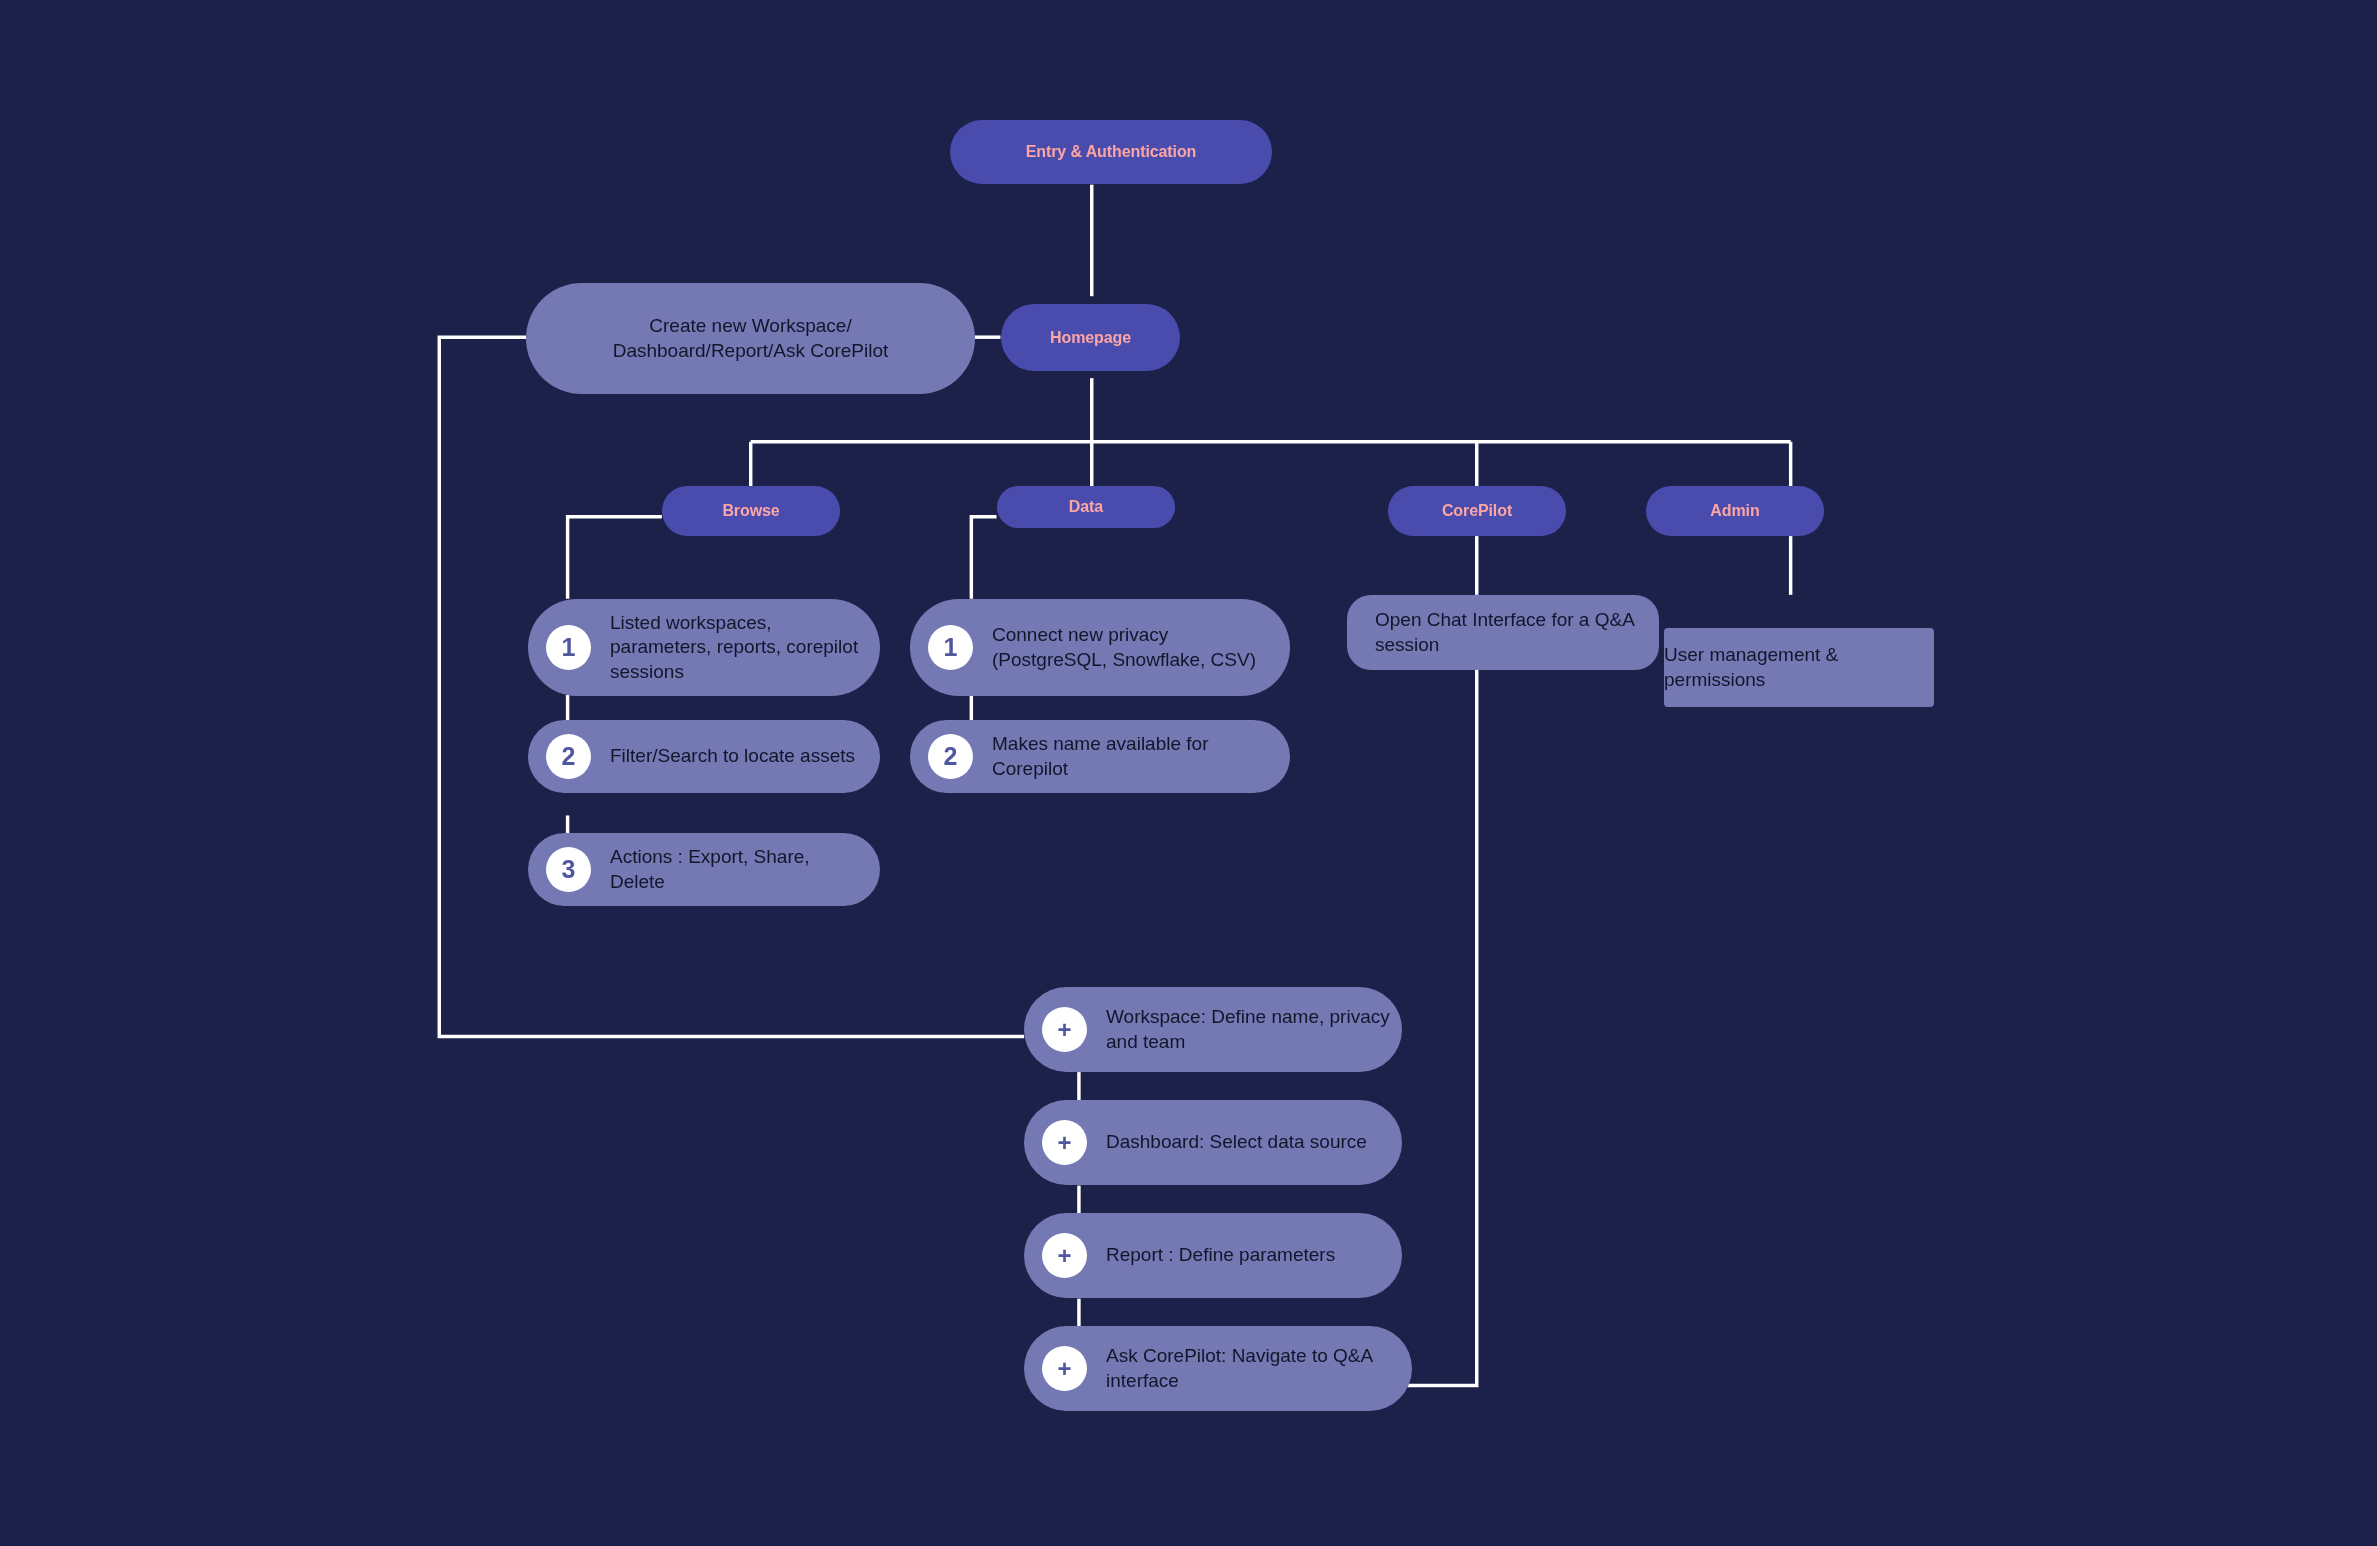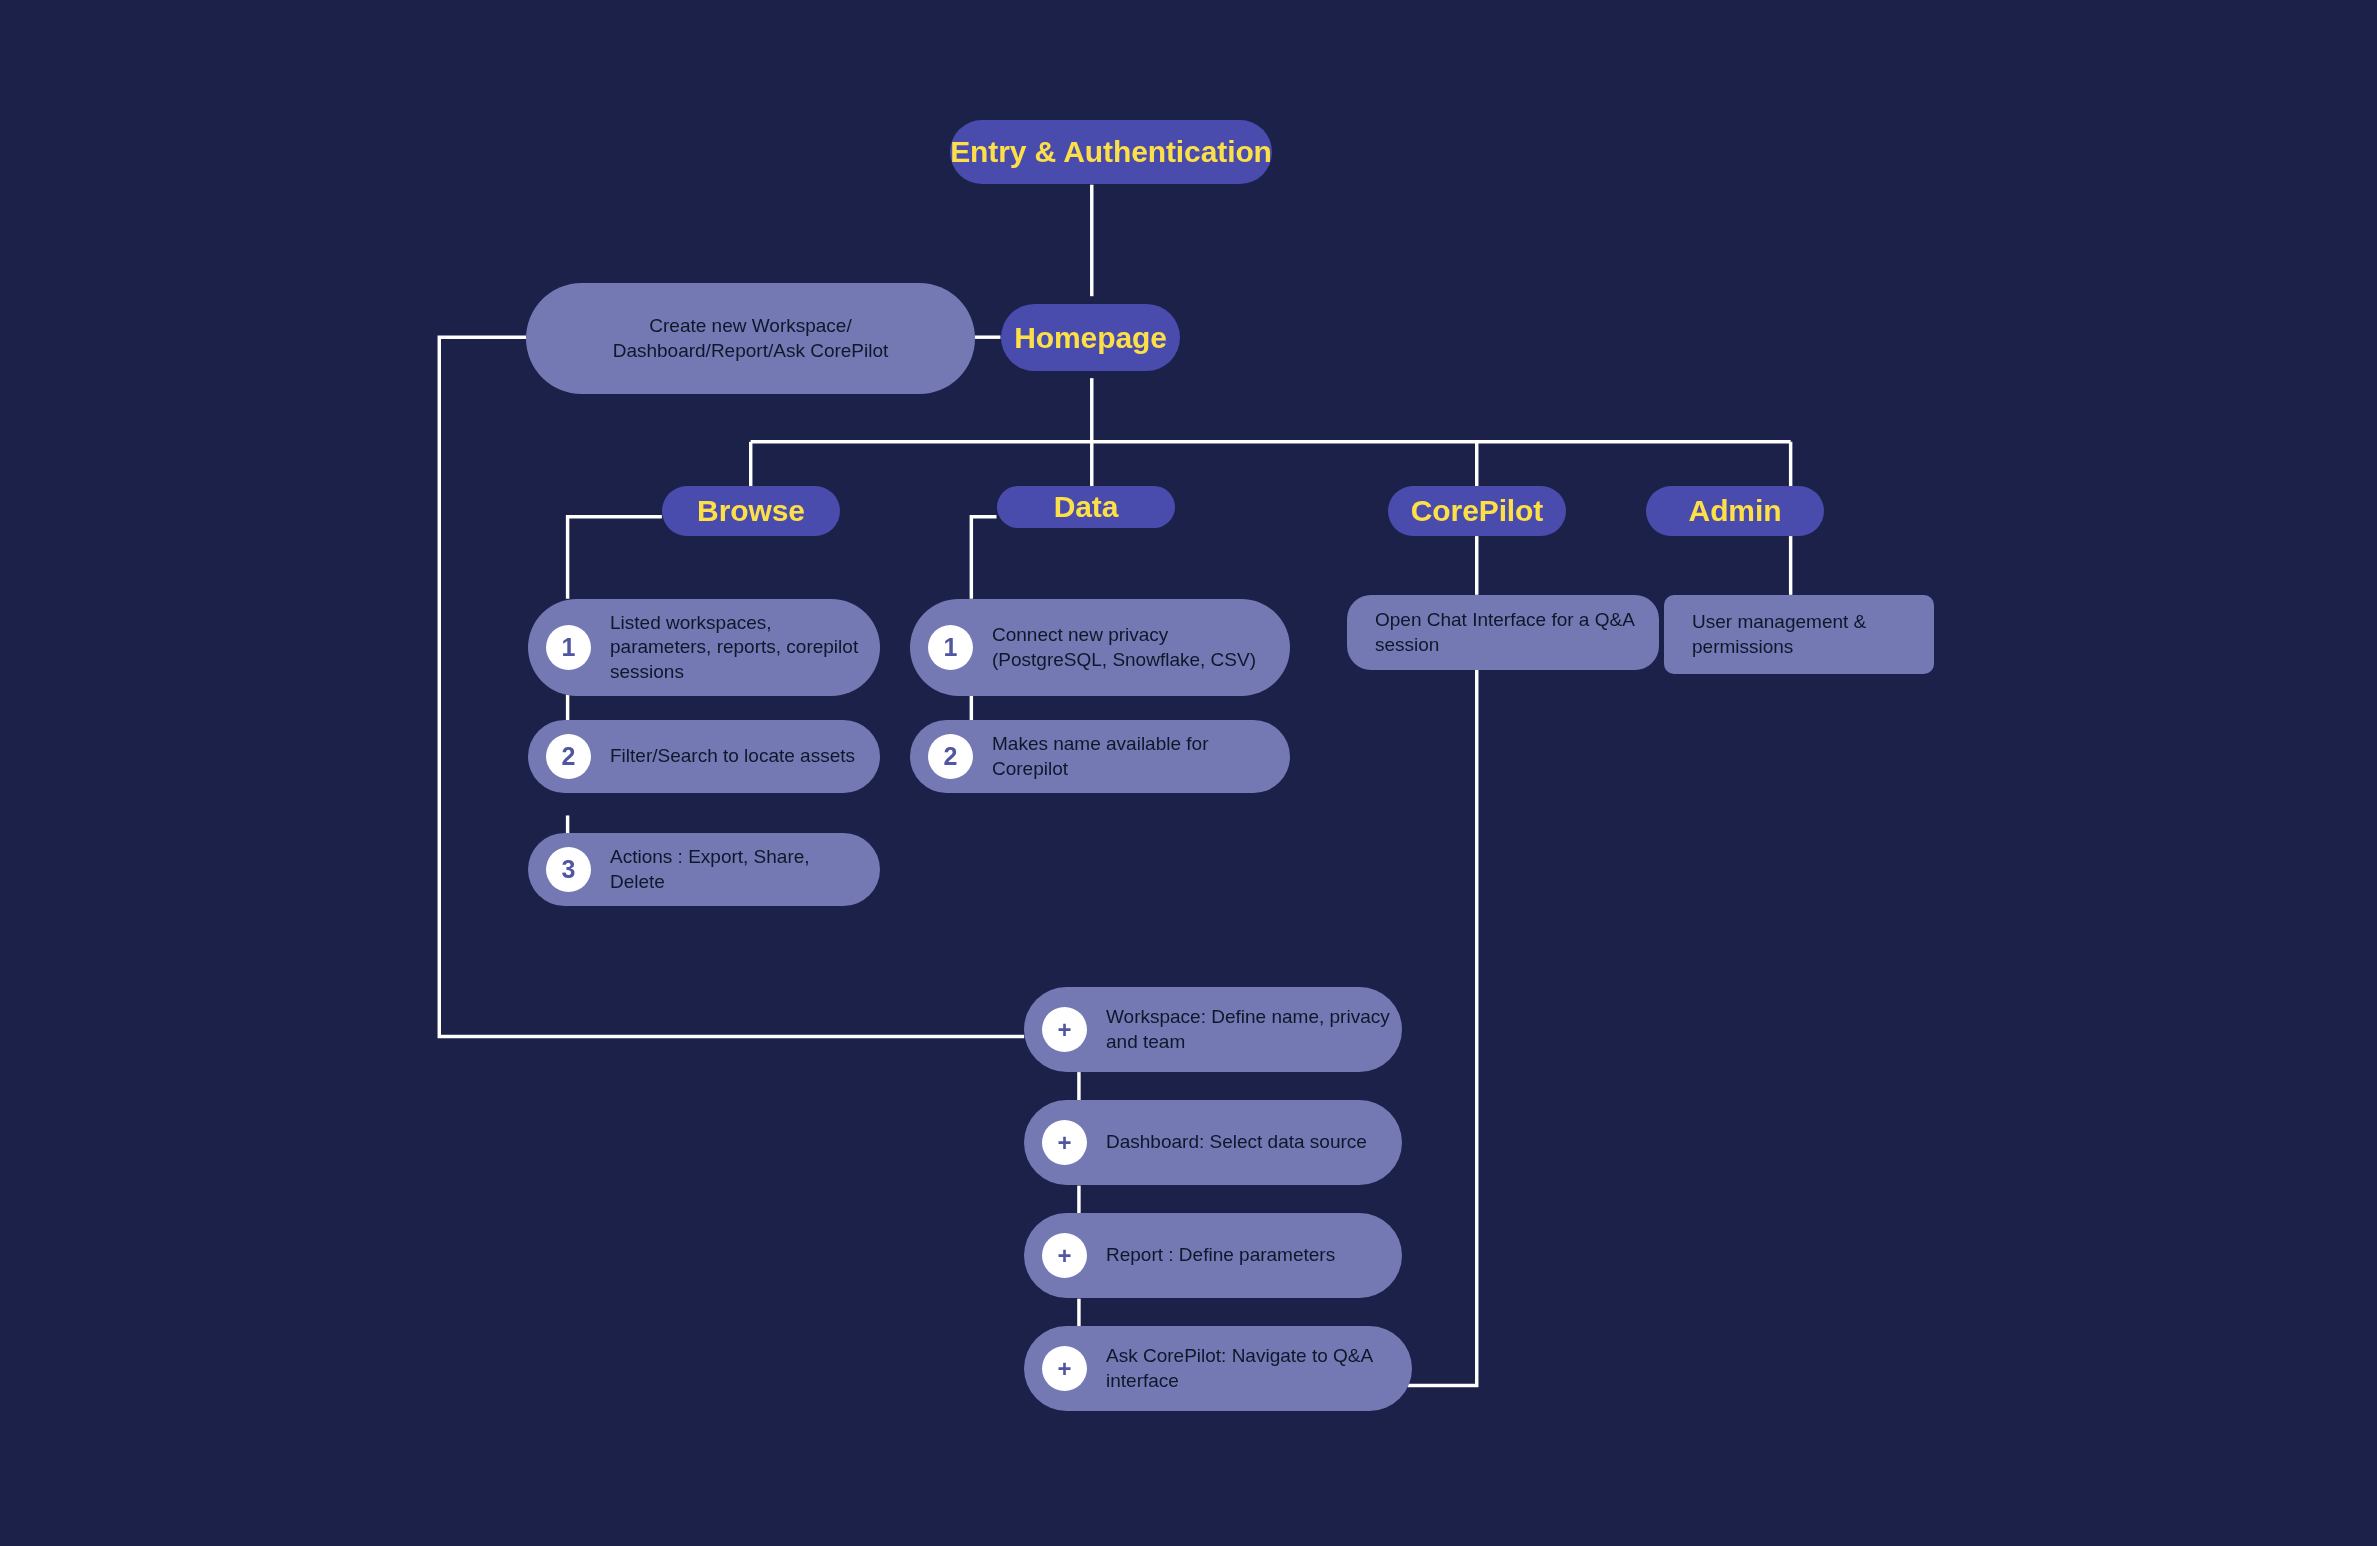--- a/index.html
+++ b/index.html
@@ -28,23 +28,23 @@
     display: flex;
     align-items: center;
     border-radius: 493px;
   }
   
   .node.primary {
     background: #4a4cad;
     justify-content: center;
   }
   .node.primary .label {
-    color: #fde047;
+    color: #fca5a5;
     font-weight: bold;
-    font-size: 30px;
+    font-size: 16px;
     letter-spacing: -0.1px;
     text-align: right;
     white-space: nowrap;
   }
   
   .node.secondary {
     background: #7479b4;
   }
   .node.secondary .label {
     color: #0f172a;
@@ -176,21 +176,21 @@
 
   <div class="node secondary" style="left:910px; top:720px; width:380px; height:73px; padding-left:18px;">
     <div class="badge">2</div>
     <span class="label with-badge">Makes name available for Corepilot</span>
   </div>
 
   <div class="node secondary" style="left:1347px; top:595px; width:312px; height:75px; border-radius:24px; padding-left:28px; padding-right:20px;">
     <span class="label">Open Chat Interface for a Q&amp;A session</span>
   </div>
 
-  <div class="node secondary" style="left:1664px; top:595px; width:270px; height:79px; border-radius:10px; padding-left:28px; padding-right:20px;">
+  <div class="node secondary" style="left:1664px; top:628px; width:270px; height:79px; border-radius:4px; padding-right:20px;">
     <span class="label">User management &amp; permissions</span>
   </div>
 
   <div class="node secondary" style="left:1024px; top:987px; width:378px; height:85px; padding-left:18px;">
     <div class="badge plus">+</div>
     <span class="label with-badge">Workspace: Define name, privacy and team</span>
   </div>
 
   <div class="node secondary" style="left:1024px; top:1100px; width:378px; height:85px; padding-left:18px;">
     <div class="badge plus">+</div>

